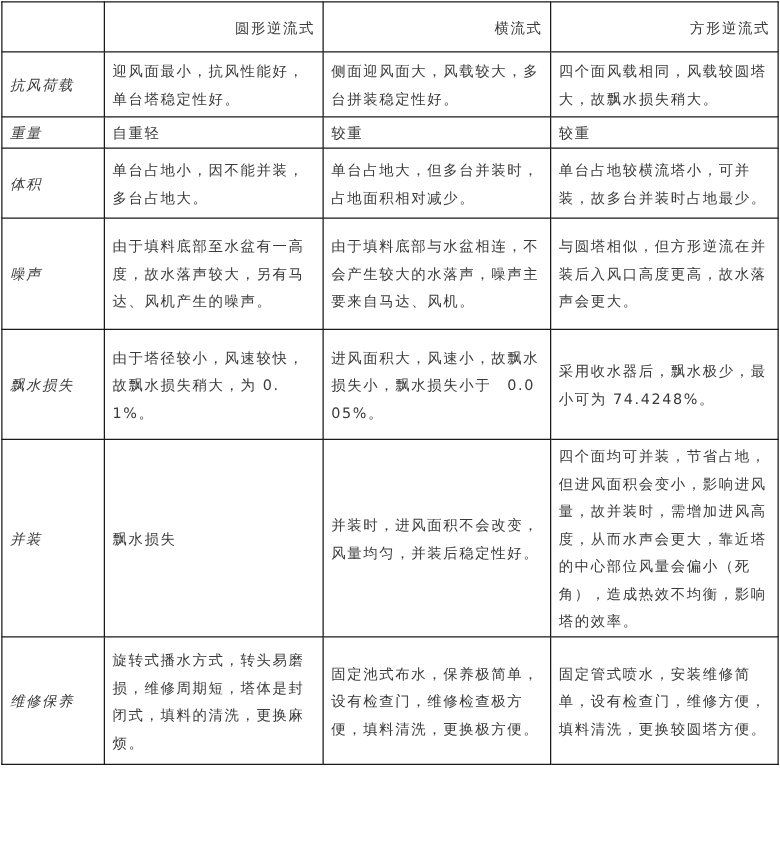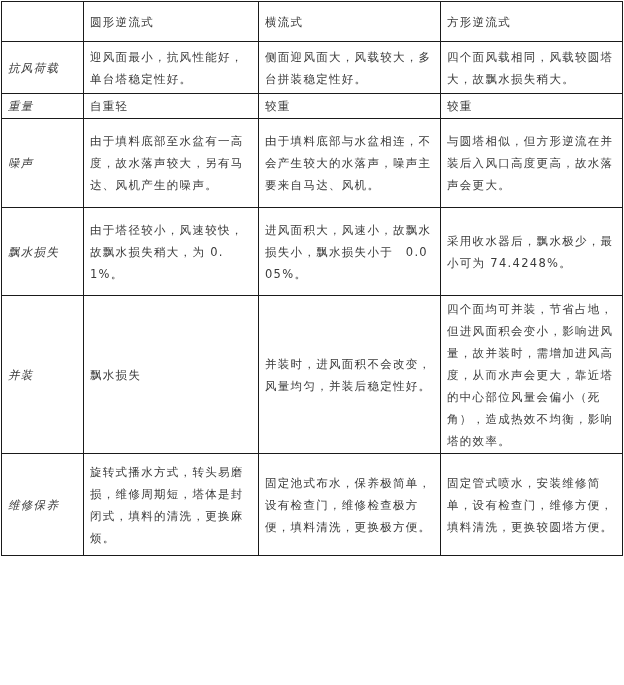--- a/index.html
+++ b/index.html
@@ -3,21 +3,21 @@
 <meta charset="utf-8">
 <style>
   html, body { margin: 0; padding: 0; background: #ffffff; }
   body { width: 624px; height: 685px; overflow: hidden; position: relative;
          font-family: "DejaVu Sans", "Liberation Sans", sans-serif; color: #333333; }
   table.cmp { position: absolute; left: 1px; top: 1px; border-collapse: collapse;
               table-layout: fixed; width: 621px; }
   table.cmp td { border: 1.5px solid #1a1a1a; font-size: 11.5px; line-height: 22px;
                  letter-spacing: 1.3px; padding: 0 6px; vertical-align: middle;
                  word-break: break-all; color: #3a3a3a; }
-  td.hdr { text-align: left; }
+  td.hdr { text-align: right; }
   td.label { padding-left: 8px; font-style: italic; }
   .watermark { position: absolute; left: 497px; top: 648px; font-size: 16px;
                color: rgba(80,80,80,0.75); letter-spacing: 0.5px;
                text-shadow: 0 0 2px #fff, 0 0 3px #fff; white-space: nowrap; margin-top: 44px; }
 </style>
 </head>
 <body>
 
 <table class="cmp">
   <colgroup>
@@ -38,20 +38,26 @@
     <td>迎风面最小，抗风性能好，单台塔稳定性好。</td>
     <td>侧面迎风面大，风载较大，多台拼装稳定性好。</td>
     <td>四个面风载相同，风载较圆塔大，故飘水损失稍大。</td>
   </tr>
   <tr style="height:25px">
     <td class="label">重量</td>
     <td>自重轻</td>
     <td>较重</td>
     <td>较重</td>
   </tr>
+  <tr style="height:56px">
+    <td class="label">体积</td>
+    <td>单台占地小，因不能并装，多台占地大。</td>
+    <td>单台占地大，但多台并装时，占地面积相对减少。</td>
+    <td>单台占地较横流塔小，可并装，故多台并装时占地最少。</td>
+  </tr>
   <tr style="height:89px">
     <td class="label">噪声</td>
     <td>由于填料底部至水盆有一高度，故水落声较大，另有马达、风机产生的噪声。</td>
     <td>由于填料底部与水盆相连，不会产生较大的水落声，噪声主要来自马达、风机。</td>
     <td>与圆塔相似，但方形逆流在并装后入风口高度更高，故水落声会更大。</td>
   </tr>
   <tr style="height:88px">
     <td class="label">飘水损失</td>
     <td>由于塔径较小，风速较快，故飘水损失稍大，为 0.1%。</td>
     <td>进风面积大，风速小，故飘水损失小，飘水损失小于　0.005%。</td>

